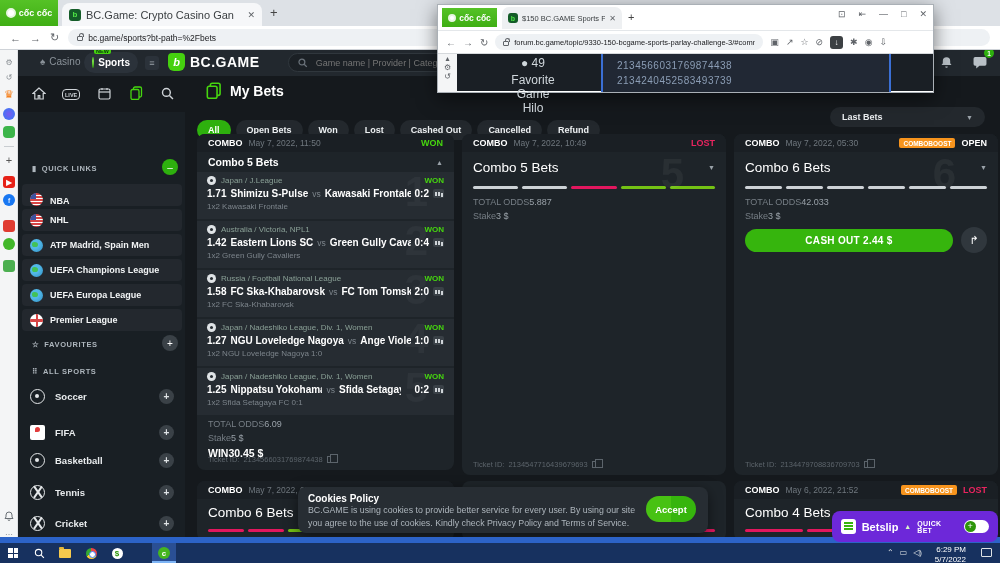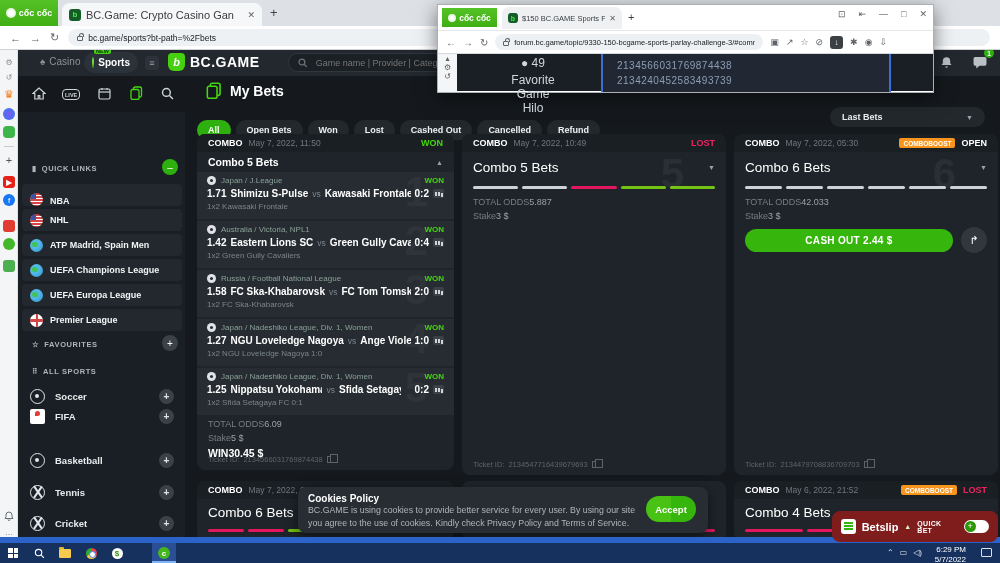--- a/index.html
+++ b/index.html
@@ -116,21 +116,21 @@
   .segbar i{flex:1;height:3px;border-radius:2px;display:block;}
   .cash-row{display:flex;gap:8px;align-items:center;padding:4px 11px;}
   .cash-btn{flex:1;height:23px;border-radius:12px;background:#36b50d;color:#fff;font-size:10px;font-weight:800;display:flex;align-items:center;justify-content:center;letter-spacing:.3px;}
   .share-btn{width:26px;height:26px;border-radius:50%;background:#30373d;display:flex;align-items:center;justify-content:center;color:#fff;font-size:11px;}
 
   
   .cookies{position:absolute;left:298px;top:487px;width:410px;height:46px;background:#272d33;border-radius:8px;z-index:44;box-shadow:0 4px 14px rgba(0,0,0,.5);padding:6px 10px;}
   .ck-title{color:#fff;font-size:10px;font-weight:800;}
   .ck-body{color:#aeb6bd;font-size:8.8px;line-height:1.45;width:330px;}
   .accept{position:absolute;right:12px;top:9px;width:50px;height:26px;border-radius:13px;background:linear-gradient(90deg,#48c213 50%,#36b50d 50%);color:#fff;font-size:9.5px;font-weight:800;display:flex;align-items:center;justify-content:center;}
-  .betslip{position:absolute;left:832px;top:511px;width:166px;height:31px;background:#7f1d1d;border-radius:8px;z-index:46;display:flex;align-items:center;gap:6px;padding:0 9px;}
+  .betslip{position:absolute;left:832px;top:511px;width:166px;height:31px;background:#6d28d9;border-radius:8px;z-index:46;display:flex;align-items:center;gap:6px;padding:0 9px;}
   .bs-ic{width:15px;height:15px;background:#fff;border-radius:3px;position:relative;}
   .bs-ic:before{content:"";position:absolute;left:3px;top:3px;width:9px;height:1.5px;background:#36b50d;box-shadow:0 3px 0 #36b50d,0 6px 0 #36b50d;}
   .bs-label{color:#fff;font-weight:800;font-size:11px;}
   .bs-caret{color:#d8f5cc;font-size:7px;}
   .bs-quick{margin-left:auto;color:#fff;font-weight:800;font-size:7px;letter-spacing:.3px;}
   .toggle{width:26px;height:13px;background:#fff;border-radius:7px;position:relative;}
   .toggle:before{content:"+";position:absolute;left:1px;top:1px;width:11px;height:11px;border-radius:50%;background:#2d9609;color:#fff;font-size:9px;line-height:11px;text-align:center;}
 
   
   .popup{position:absolute;left:437px;top:4px;width:497px;height:89px;background:#fff;z-index:50;box-shadow:0 5px 18px rgba(0,0,0,.5);border:1px solid #aab0b6;}
@@ -330,21 +330,21 @@
       <div class="round-btn" style="top:223px;background:#3a4147;">+</div>
       <div class="side-label" style="top:255px;">
           <span>⠿</span>
           <span>ALL SPORTS</span>
         </div>
       <div class="sport-row" style="top:272px;">
           <span class="sport-ic dot"></span>
           <span>Soccer</span>
           <span class="plus-sm">+</span>
         </div>
-      <div class="sport-row" style="top:292px;align-items:center;">
+      <div class="sport-row" style="top:308px;align-items:center;">
           <span class="sport-ic fifa"></span>
           <span>FIFA</span>
           <span class="plus-sm">+</span>
         </div>
       <div class="sport-row" style="top:336px;">
           <span class="sport-ic dot"></span>
           <span>Basketball</span>
           <span class="plus-sm">+</span>
         </div>
       <div class="sport-row" style="top:368px;">

